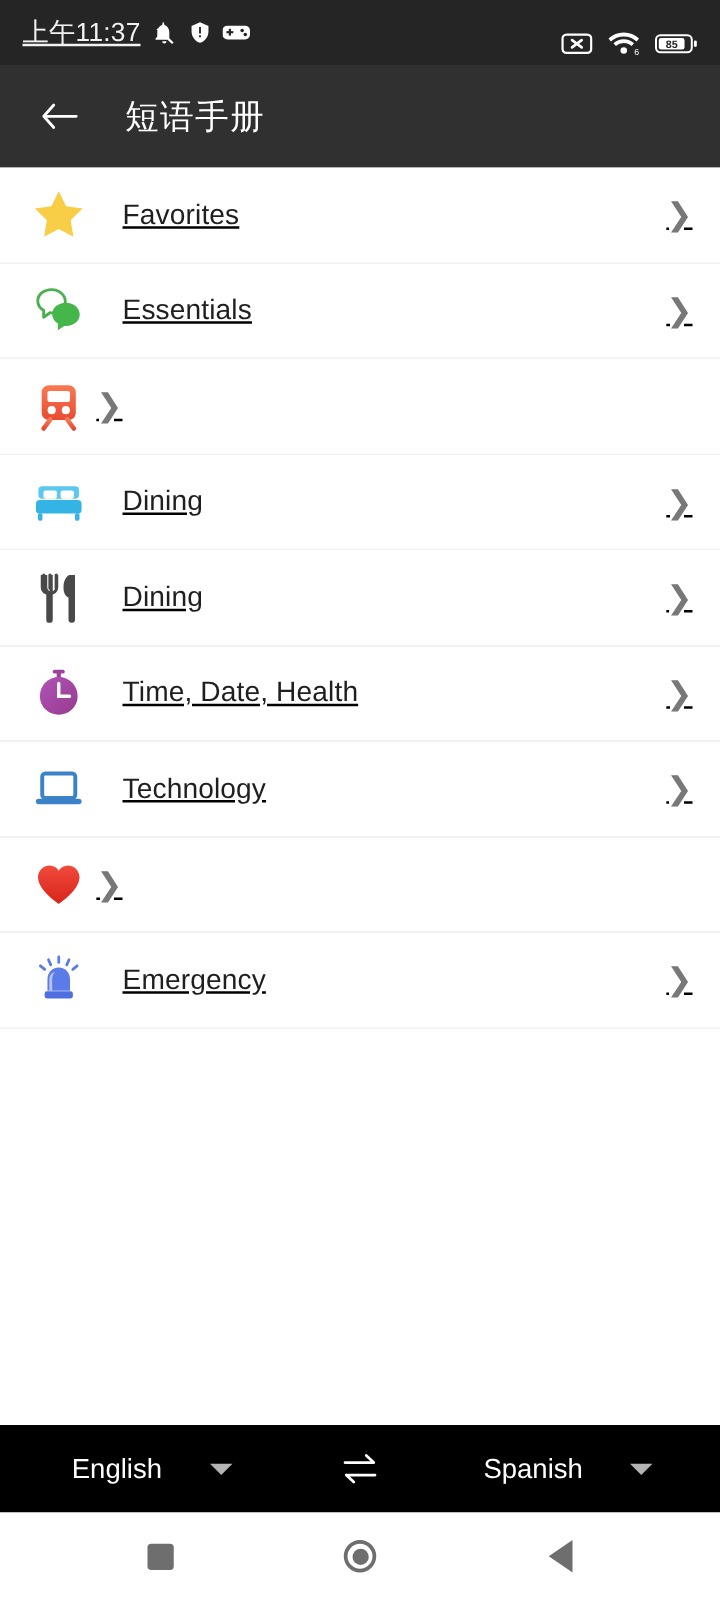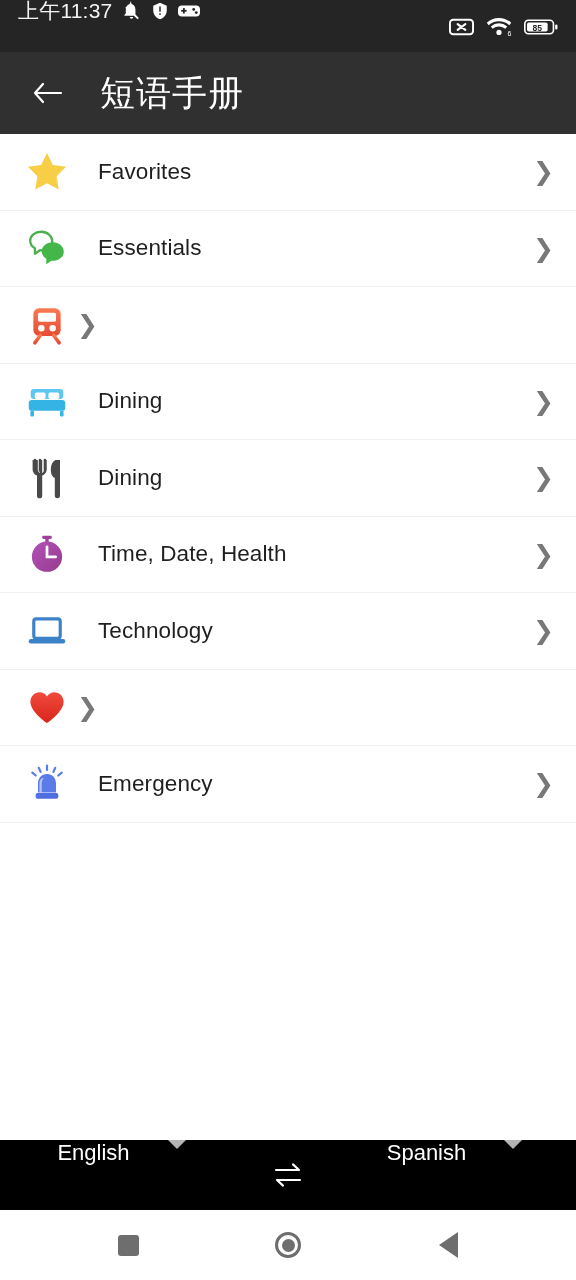--- a/index.html
+++ b/index.html
@@ -13,51 +13,52 @@
     position:relative;
     width:576px; height:1280px;
     display:flex; flex-direction:column;
     background:#ffffff;
   }
 
   
   .statusbar {
     height:52px; flex:0 0 52px;
     background:#252525;
-    display:flex; align-items:flex-start;
+    display:flex; align-items:center;
     padding:0 18px;
     color:#f2f2f2;
+    text-decoration:underline;
   }
   .sb-left { display:flex; align-items:center; gap:9px; }
   .sb-time { font-size:21px; letter-spacing:.2px; line-height:1; }
   .sb-right { margin-left:auto; display:flex; align-items:center; gap:12px;margin-top:17px; }
   .sb-ic { display:block; }
 
   
   .appbar {
     height:82px; flex:0 0 82px;
     background:#303030;
     display:flex; align-items:center;
     padding-left:22px;
   }
   .back-btn {
     width:52px; height:52px;
     display:flex; align-items:center; justify-content:center;
     cursor:pointer; flex:0 0 52px;
   }
   .appbar-title {
     color:#ffffff;
-    font-size:35px;
+    font-size:27px;
     margin-left:26px;
     letter-spacing:1px;
     white-space:nowrap;
   }
 
   
-  .list { flex:1 1 auto; background:#a3a3a3; overflow:hidden; }
+  .list { flex:1 1 auto; background:#a3a3a3; overflow:hidden;text-decoration:underline; }
   .row {
     height:76.5px;
     display:flex; align-items:center;
     padding:0 22px 0 20px;
     border-bottom:1px solid #f0f0f0;
     cursor:pointer;
     background:#ffffff;
   }
   .row-icon {
     width:54px; flex:0 0 54px;
@@ -82,21 +83,21 @@
   .list-spacer { background:#ffffff; }
 
   
   .langbar {
     flex:0 0 70px; height:70px;
     background:#000000;
     display:flex; align-items:center;
   }
   .lang-group {
     flex:1 1 0;
-    display:flex; justify-content:center;
+    display:flex; align-items:center; justify-content:center;
     gap:38px;
     cursor:pointer; height:100%;
   }
   .lang-name { color:#ffffff; font-size:22px; }
   .caret {
     width:0; height:0;
     border-left:9px solid transparent;
     border-right:9px solid transparent;
     border-top:9px solid #b4b4b4;
   }

